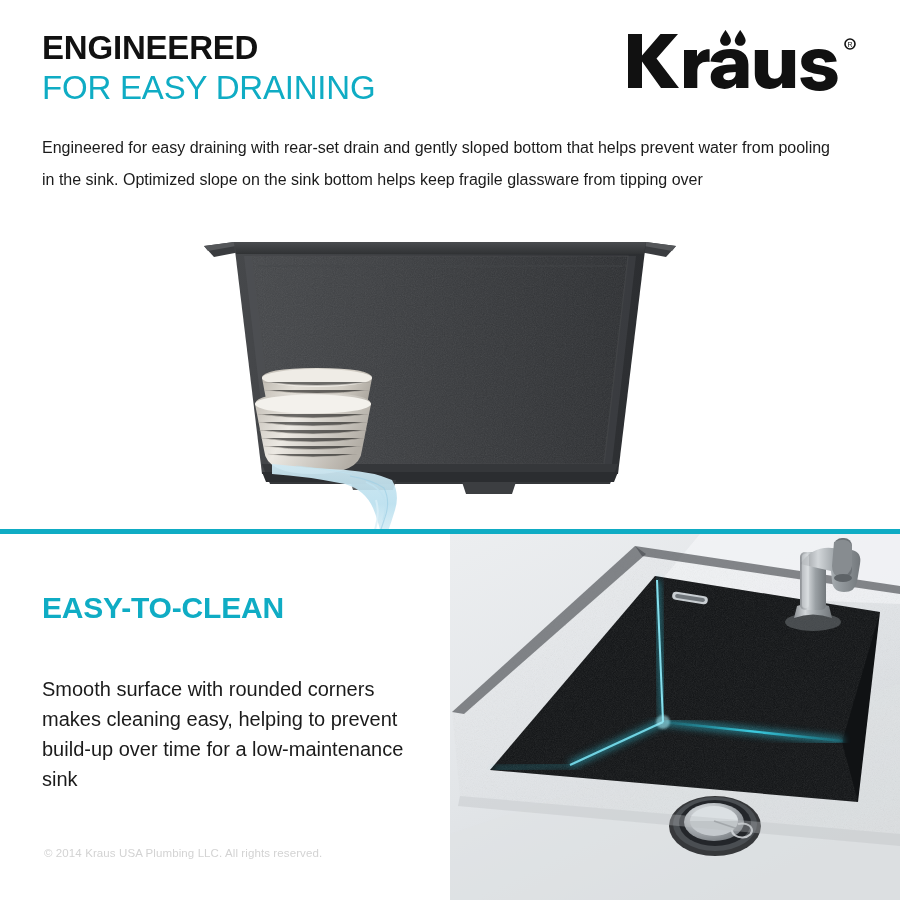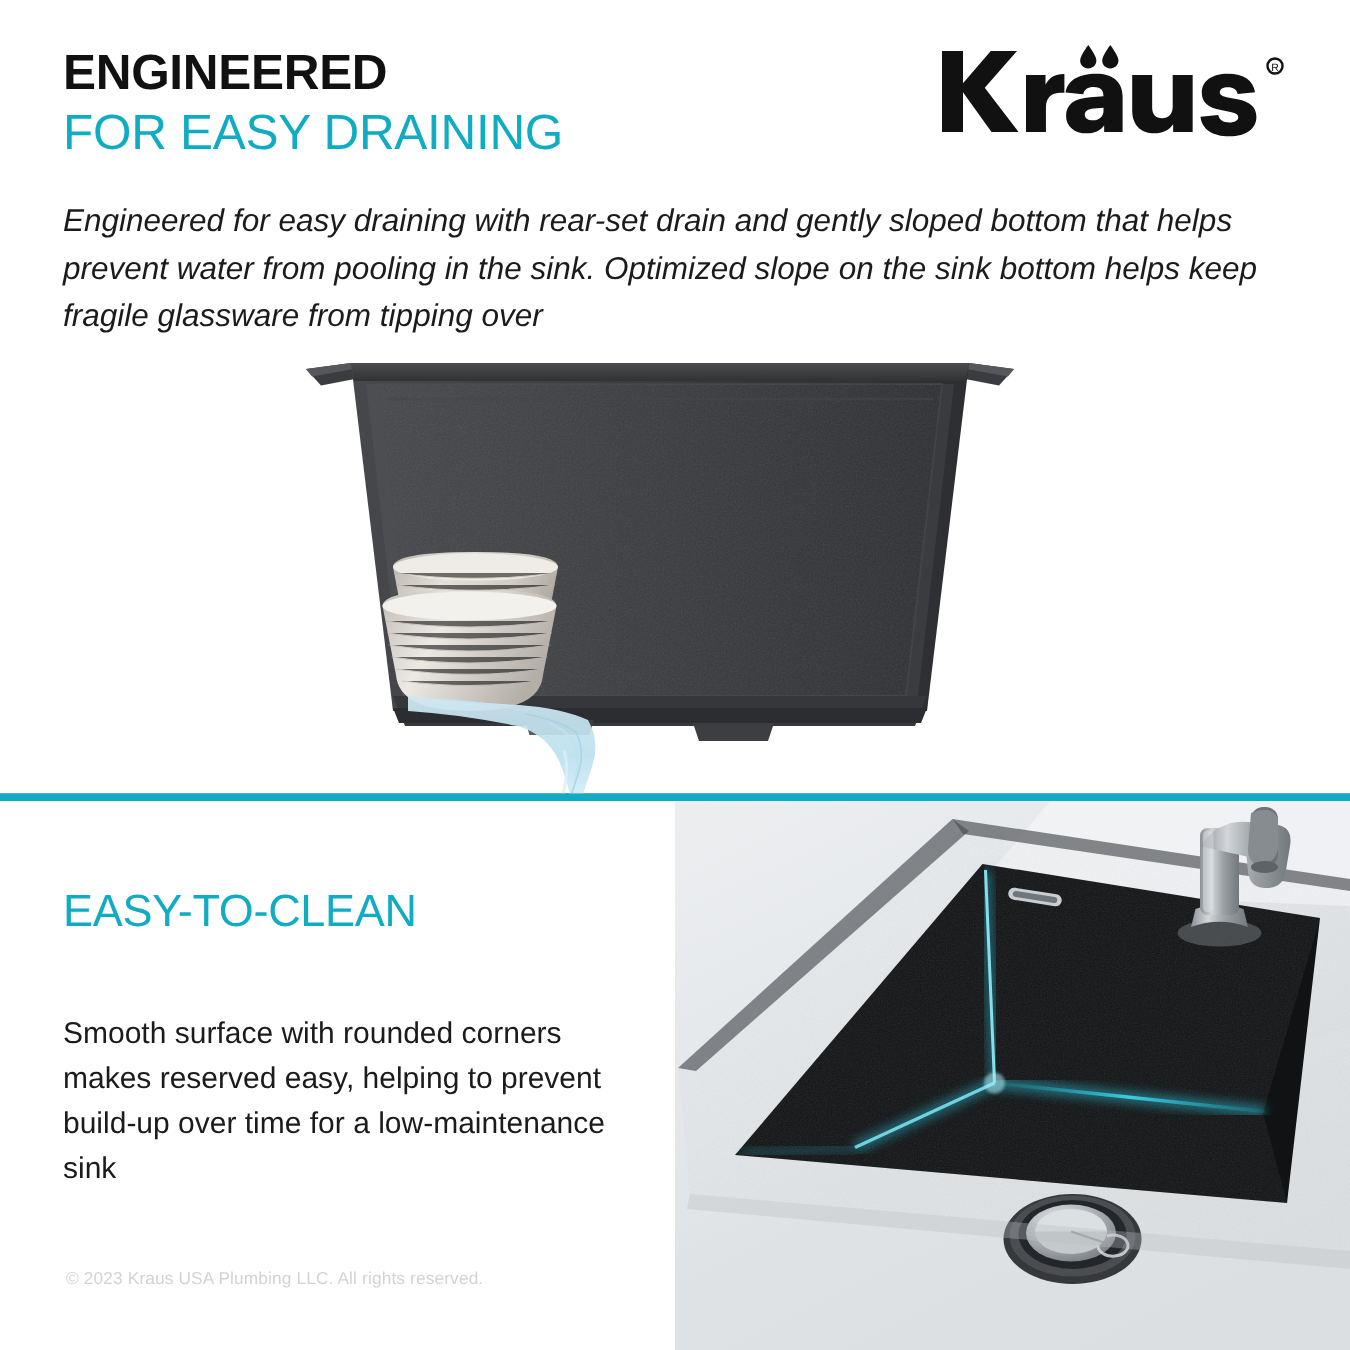--- a/index.html
+++ b/index.html
@@ -4,57 +4,57 @@
 <style>
   html,body{margin:0;padding:0;}
   body{
     width:900px;height:900px;
     background:#ffffff;
     font-family:"Liberation Sans", sans-serif;
     overflow:hidden;
     position:relative;
     -webkit-font-smoothing:antialiased;
   }
-  .page{position:relative;width:900px;height:900px;background:#6d28d9;overflow:hidden;}
+  .page{position:relative;width:900px;height:900px;background:#737373;overflow:hidden;}
 
   
   .section-top{position:absolute;left:0;top:0;width:900px;height:529px;background:#fff;}
 
   .headline{position:absolute;left:42px;top:28px;width:560px;}
   .headline .l1{
     font-size:33px;font-weight:700;letter-spacing:-.2px;
     line-height:40px;color:#111111;text-transform:uppercase;
   }
   .headline .l2{
     font-size:33px;font-weight:400;letter-spacing:-.2px;
     line-height:40px;color:#0FACC4;text-transform:uppercase;
   }
 
   .body-copy{
     position:absolute;left:42px;top:132px;width:800px;
-    font-size:21px;line-height:31.5px;color:#1b1b1b;font-weight:400;font-style:italic;
+    font-size:16px;line-height:31.5px;color:#1b1b1b;font-weight:400;
   }
 
   
   .logo{position:absolute;right:42px;top:30px;width:232px;height:62px;}
   .logo svg{display:block;width:100%;height:100%;}
 
   
   .sink-photo{position:absolute;left:200px;top:232px;width:480px;height:300px;}
   .sink-photo svg{display:block;width:100%;height:100%;}
 
   
   .divider{position:absolute;left:0;top:529px;width:900px;height:5px;background:#0FACC4;z-index:6;}
 
   
   .section-bottom{position:absolute;left:0;top:534px;width:900px;height:366px;background:#fff;}
 
   .headline2{position:absolute;left:42px;top:55px;width:400px;}
   .headline2 .l1{
-    font-size:30px;font-weight:400;letter-spacing:-.2px;line-height:38px;
+    font-size:30px;font-weight:700;letter-spacing:-.2px;line-height:38px;
     color:#0FACC4;text-transform:uppercase;
   }
   .headline2 .l2{
     font-size:30px;font-weight:700;letter-spacing:-.2px;line-height:38px;
     color:#111111;text-transform:uppercase;
   }
   .body-copy2{
     position:absolute;left:42px;top:140px;width:375px;
     font-size:20px;line-height:30px;color:#1b1b1b;font-weight:400;
   }
@@ -205,23 +205,23 @@
   </div>
 
   <div class="divider"></div>
 
   <div class="section-bottom">
 
     <div class="headline2">
       <div class="l1">EASY-TO-CLEAN</div>
     </div>
 
-    <div class="body-copy2">Smooth surface with rounded corners makes reserved easy, helping to prevent build-up over time for a low-maintenance sink</div>
-
-    <div class="copyright">© 2023 Kraus USA Plumbing LLC. All rights reserved.</div>
+    <div class="body-copy2">Smooth surface with rounded corners makes cleaning easy, helping to prevent build-up over time for a low-maintenance sink</div>
+
+    <div class="copyright">© 2014 Kraus USA Plumbing LLC. All rights reserved.</div>
   </div>
 
   <div class="corner-photo">
     <svg viewBox="0 0 450 366" xmlns="http://www.w3.org/2000/svg">
       <defs>
         <linearGradient id="cbg" x1="0" y1="0" x2="0.6" y2="1">
           <stop offset="0" stop-color="#eceef0"></stop>
           <stop offset="0.55" stop-color="#e2e5e8"></stop>
           <stop offset="1" stop-color="#d6dadd"></stop>
         </linearGradient>

